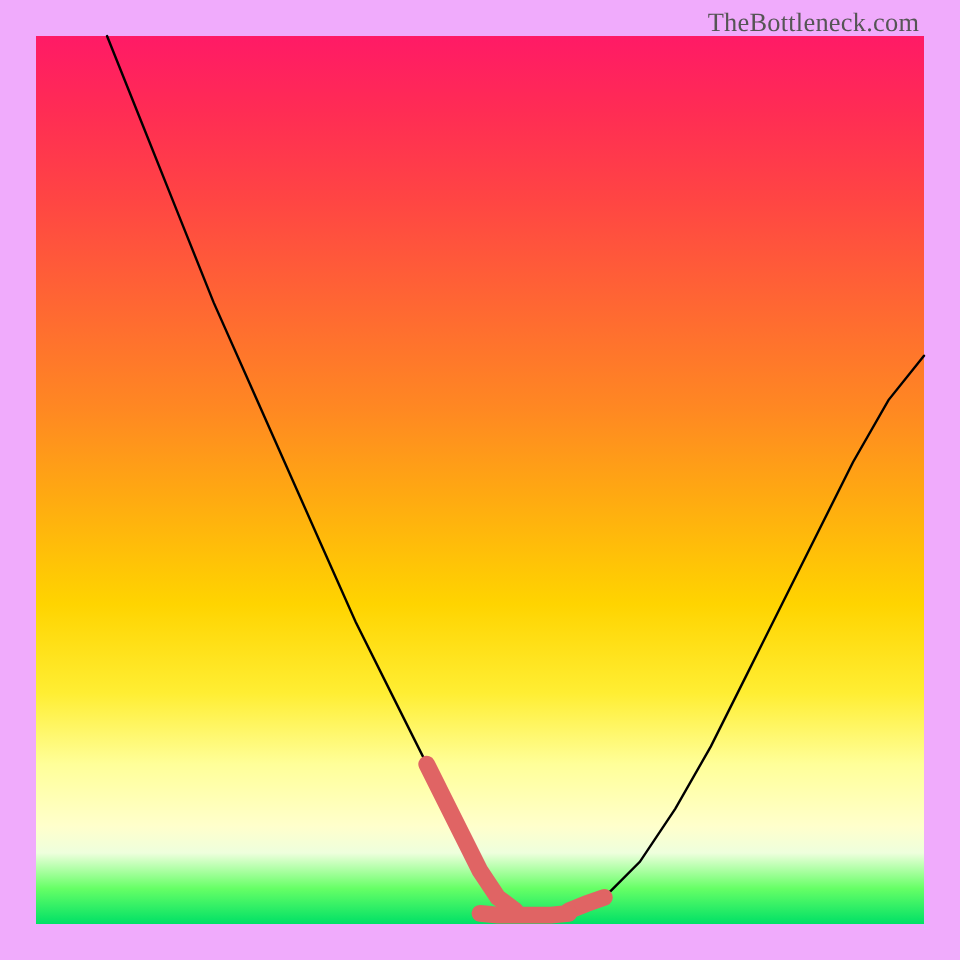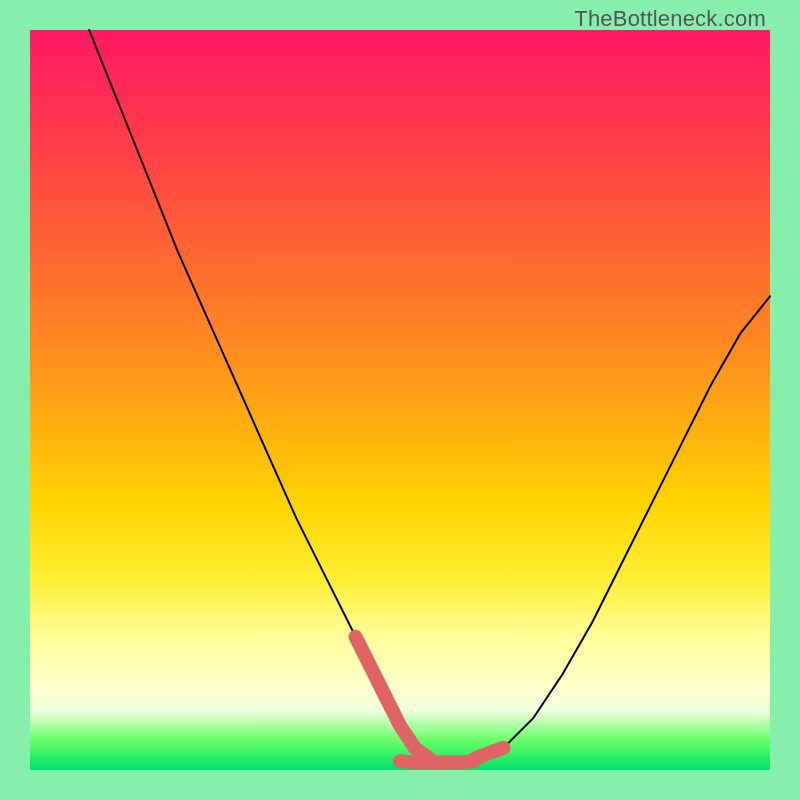--- a/index.html
+++ b/index.html
@@ -8,21 +8,22 @@
     background: #000;
     width: 800px;
     height: 800px;
     overflow: hidden;
     position: relative;
     font-family: Arial, Helvetica, sans-serif;
   }
   .outer {
     position: absolute;
     inset: 0;
-    background: #86efac;
+    background: #f0abfc;
+    font-family: Liberation Serif, serif;
   }
   .plot {
     position: absolute;
     left: 30px;
     top: 30px;
     width: 740px;
     height: 740px;
     
     background: linear-gradient(
       to bottom,

